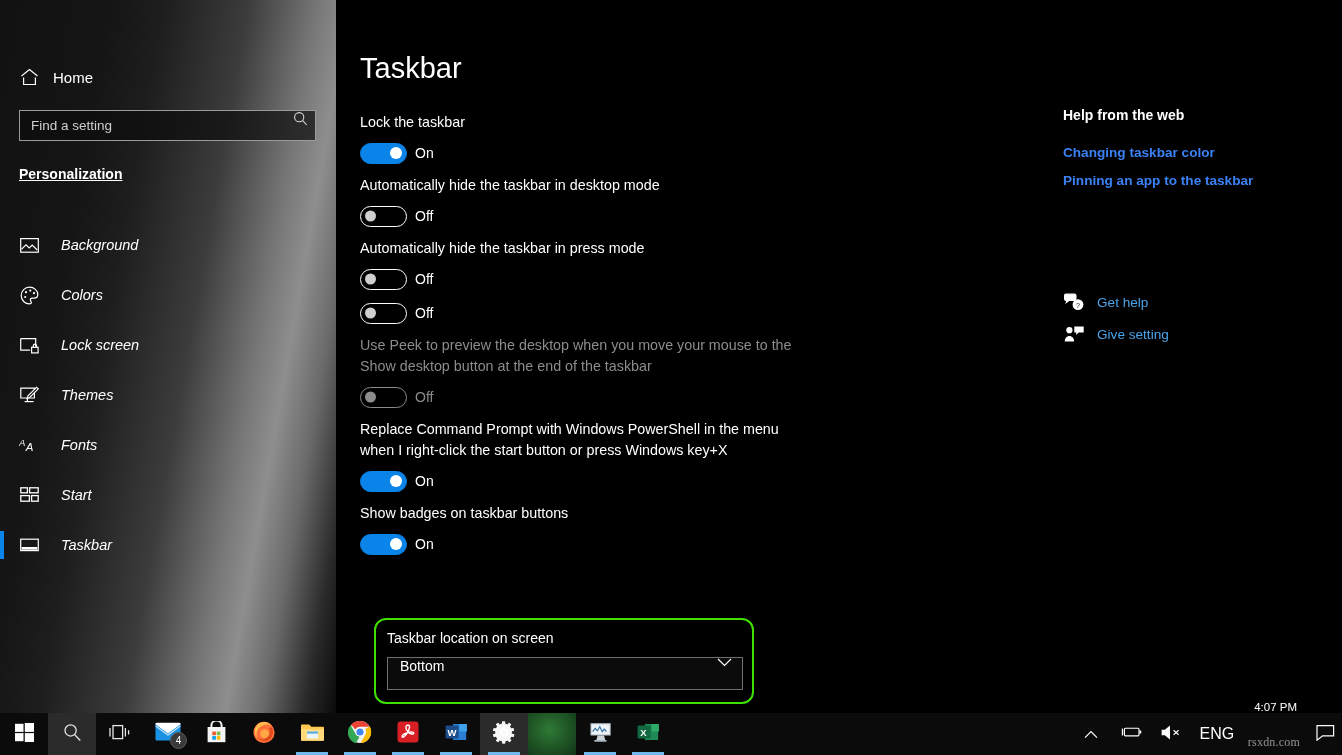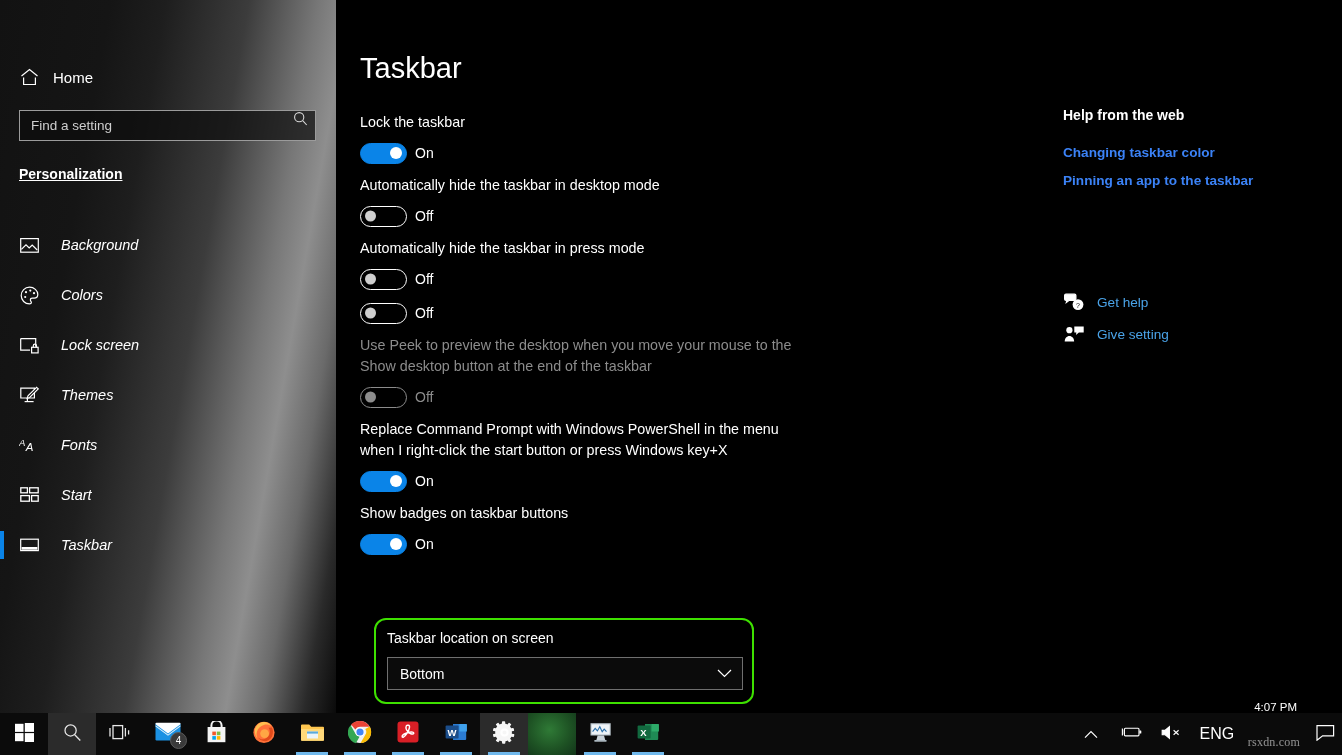--- a/index.html
+++ b/index.html
@@ -105,21 +105,21 @@
 
   
   .hl-group {
     position: absolute; left: 14px; top: 618px; width: 380px; height: 86px;
     border: 2.5px solid #3ee000; border-radius: 12px; margin-left: 24px;
   }
   .hl-group .dd-label { position: absolute; left: 11px; top: 10px; font-size: 14px; color: #ffffff; }
   .dropdown {
     position: absolute; left: 11px; top: 37px; width: 356px; height: 33px;
     background: #0b0b0b; border: 1px solid #6f6f6f;
-    display: flex; align-items: center; justify-content: space-between;
+    display: flex; align-items: flex-start; justify-content: space-between;
     padding: 0 10px 0 12px;
     gap: 44px;
   }
   .dropdown .dval { font-size: 14px; color: #ffffff; }
   .dropdown .chev { color: #ffffff; display: flex; align-items: center; }
 
   
   .help { position: absolute; left: 1056px; top: 0; width: 286px; height: 713px; background: #000; }
   .help-title { position: absolute; left: 7px; top: 107px; font-size: 14px; color: #ffffff; font-weight: bold; }
   .help-links { position: absolute; left: 7px; top: 143px; width: 230px; }

